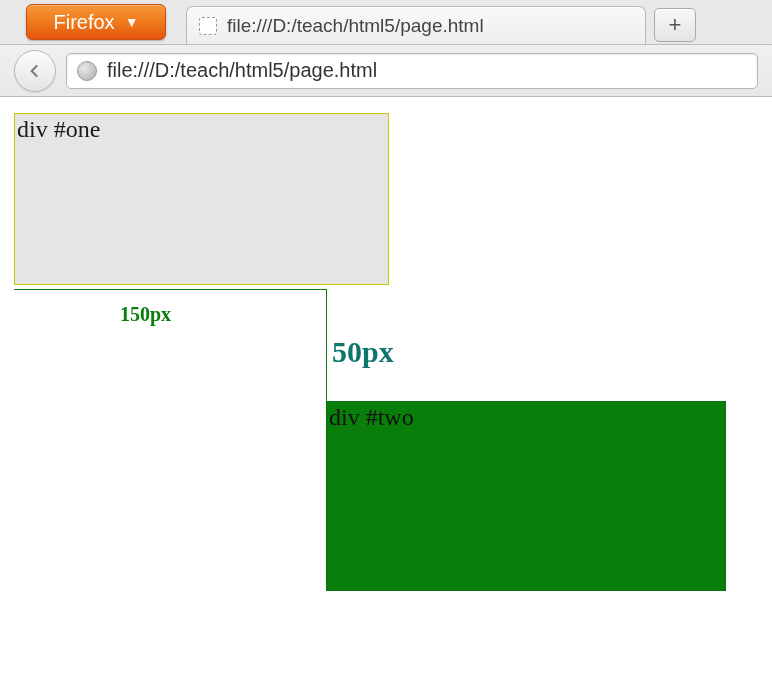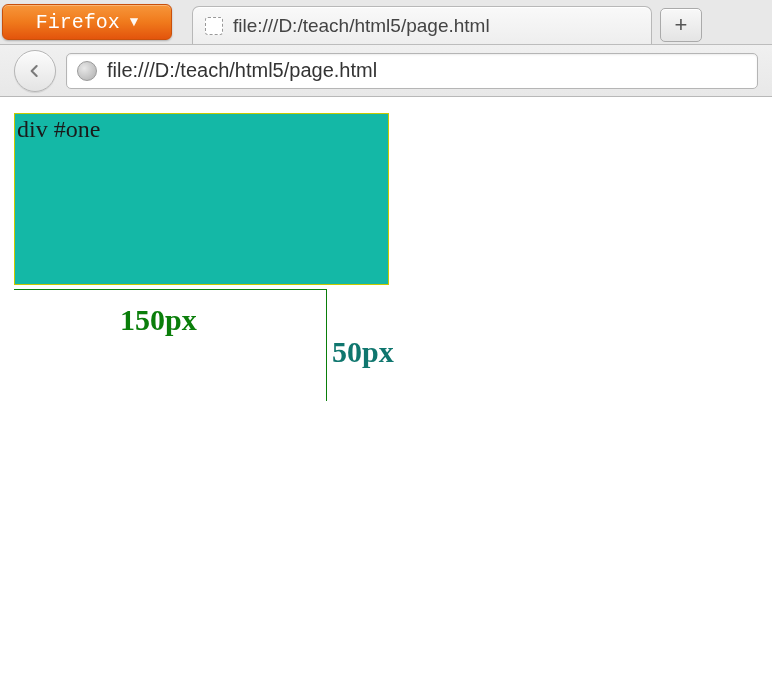--- a/index.html
+++ b/index.html
@@ -13,36 +13,35 @@
     
     .chrome-top {
       height: 45px;
       background: #e8e8e8;
       border-bottom: 1px solid #bcbcbc;
       display: flex;
       align-items: flex-end;
       padding-left: 0;
     }
     .firefox-btn {
-      width: 170px;
+      width: 140px;
       height: 36px;
-      margin-left: 2px;
+      margin-left: 26px;
       margin-bottom: 4px;
       background: linear-gradient(to bottom, #f7963a 0%, #f07a1c 50%, #e3540c 100%);
       border: 1px solid #c9500b;
       border-radius: 6px;
       color: #fff;
       display: flex;
       align-items: center;
       justify-content: center;
       font-size: 20px;
       font-weight: 500;
       box-shadow: inset 0 1px 0 rgba(255,255,255,0.3), 0 1px 2px rgba(0,0,0,0.25);
       gap: 10px;
-      font-family: Liberation Mono, monospace;
     }
     .firefox-btn .chev {
       font-size: 14px;
       opacity: 0.95;
     }
     .tab-strip {
       display: flex;
       align-items: flex-end;
       margin-left: 20px;
       height: 40px;
@@ -138,21 +137,21 @@
       width: 100%;
       height: calc(690px - 45px - 52px);
       background: #fff;
     }
     .div-one {
       position: absolute;
       left: 14px;
       top: 16px;
       width: 375px;
       height: 172px;
-      background: #14b8a6;
+      background: #e5e5e5;
       border: 1px solid #c9c900;
       font-family: "Times New Roman", serif;
       font-size: 24px;
       color: #1a1a1a;
       padding: 2px 2px;
     }
     .div-two {
       position: absolute;
       left: 326px;
       top: 304px;
@@ -163,21 +162,21 @@
       font-family: "Times New Roman", serif;
       font-size: 24px;
       color: #111;
       padding: 2px 2px;
     }
     .label-150 {
       position: absolute;
       left: 120px;
       top: 206px;
       font-family: "Times New Roman", serif;
-      font-size: 30px;
+      font-size: 20px;
       font-weight: bold;
       color: #0a7e0a;
     }
     .label-50 {
       position: absolute;
       left: 332px;
       top: 238px;
       font-family: "Times New Roman", serif;
       font-size: 30px;
       font-weight: bold;
@@ -236,14 +235,17 @@
   <div class="div-one">
     <span>div #one</span>
   </div>
 
   <div class="guide-horizontal"></div>
   <div class="guide-vertical"></div>
 
   <div class="label-150">150px</div>
   <div class="label-50">50px</div>
 
+  <div class="div-two">
+    <span>div #two</span>
+  </div>
 
 </div>
 
 </body></html>

